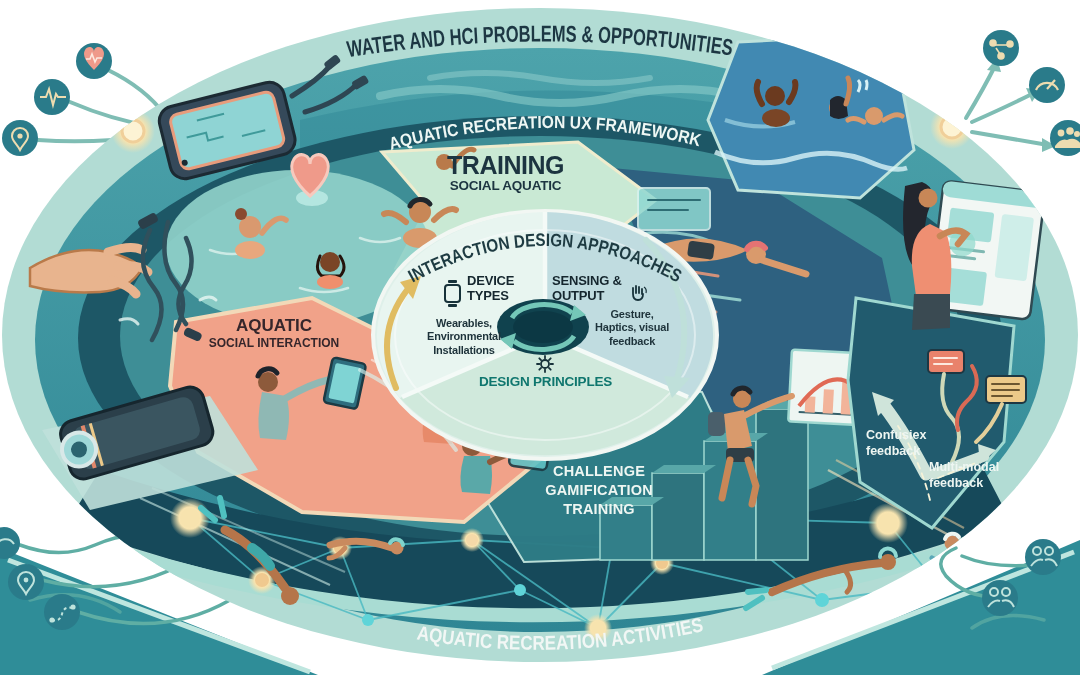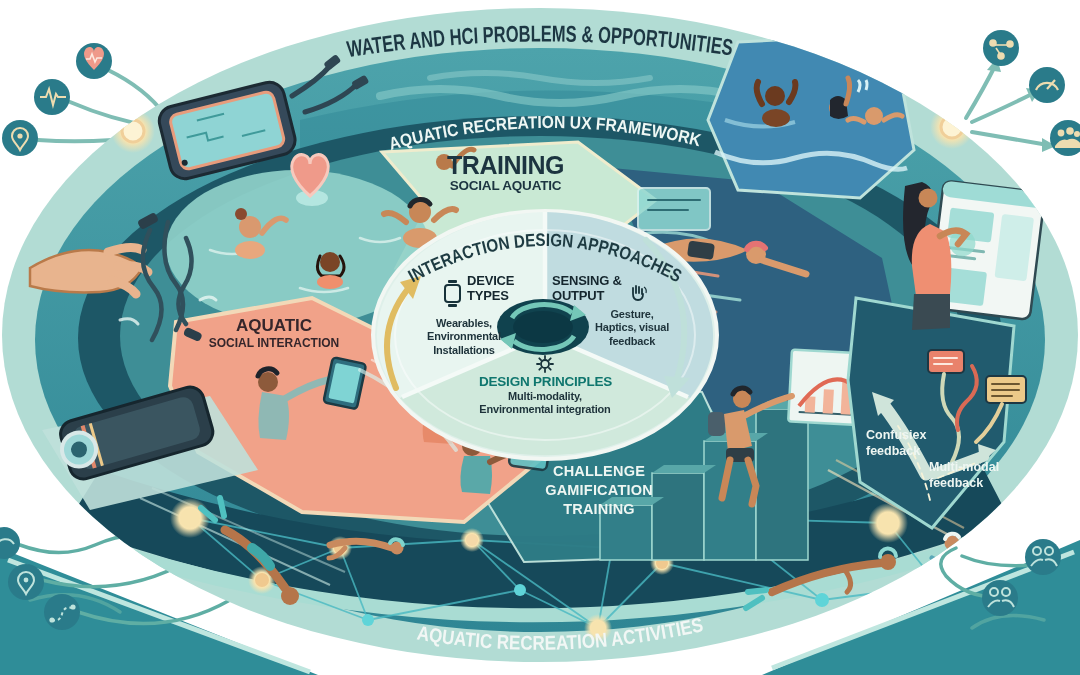--- a/index.html
+++ b/index.html
@@ -544,15 +544,13 @@
         <line x1="10" y1="15.5" x2="10" y2="18"></line>
     <line x1="2" y1="10" x2="4.5" y2="10"></line>
         <line x1="15.5" y1="10" x2="18" y2="10"></line>
     <line x1="4.3" y1="4.3" x2="6.1" y2="6.1"></line>
         <line x1="13.9" y1="13.9" x2="15.7" y2="15.7"></line>
     <line x1="4.3" y1="15.7" x2="6.1" y2="13.9"></line>
         <line x1="13.9" y1="6.1" x2="15.7" y2="4.3"></line>
   </g>
 </svg>
 <div class="lbl principles-title" style="left:468px;top:374px;width:155px;">DESIGN PRINCIPLES</div>
-<div class="lbl inner-desc pre" style="left:452px;top:390px;width:186px;">Multi-modality,
-Environmental integration</div>
 
 </div>
 </body></html>

